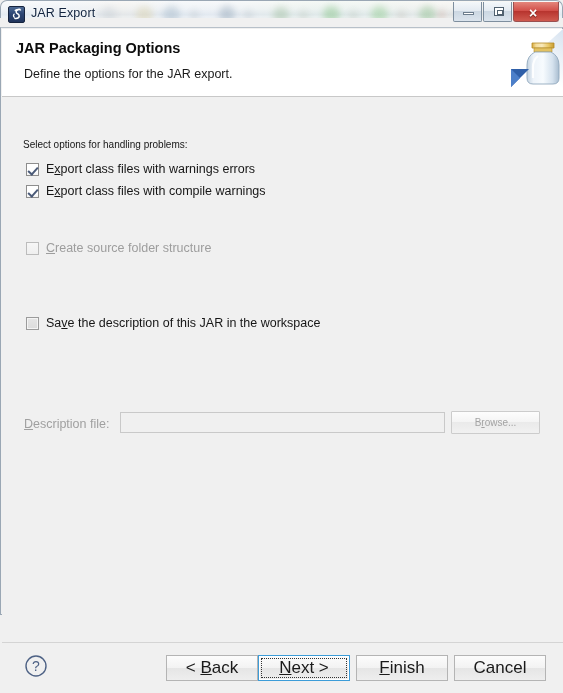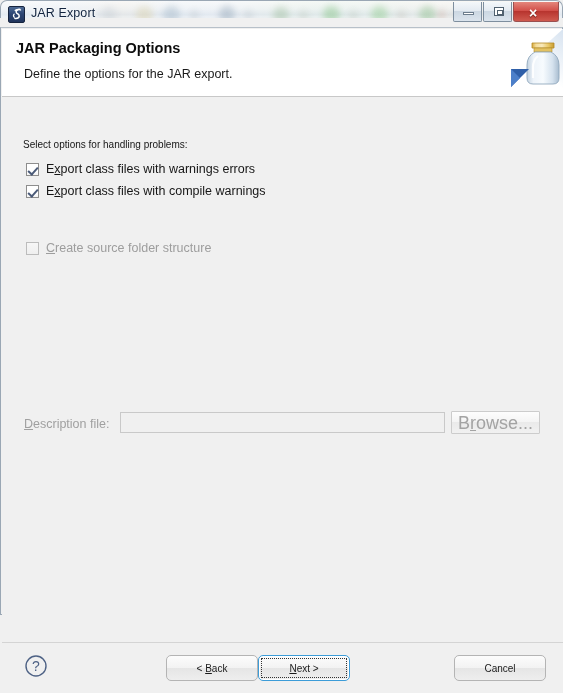--- a/index.html
+++ b/index.html
@@ -264,21 +264,21 @@
   }
   .browse-btn {
     position: absolute;
     left: 449px; top: 314px;
     width: 89px; height: 23px;
     box-sizing: border-box;
     border: 1px solid #ccc;
     border-radius: 1px;
     background: linear-gradient(to bottom, #fdfdfd 0%, #f4f4f4 48%, #eaeaea 50%, #f1f1f1 100%);
     font-family: "Liberation Sans", sans-serif;
-    font-size: 18px;
+    font-size: 10px;
     color: #a3a3a3;
     cursor: default;
   }
 
   
   .btnbar {
     position: absolute;
     left: 1px; top: 614px;
     width: 561px;
     height: 51px;
@@ -290,24 +290,24 @@
     left: 22px; top: 11px;
     width: 24px; height: 24px;
     cursor: default;
   }
   .btn {
     position: absolute;
     top: 12px;
     width: 92px; height: 26px;
     box-sizing: border-box;
     border: 1px solid #b4b4b4;
-    border-radius: 5px;
+    border-radius: 0;
     background: linear-gradient(to bottom, #fcfcfc 0%, #f3f3f3 48%, #e5e5e5 50%, #eeeeee 100%);
     font-family: "Liberation Sans", sans-serif;
-    font-size: 10px;
+    font-size: 17px;
     color: #1a1a1a;
     cursor: default;
     padding: 0;
   }
   .btn.focused {
     border: 1px solid #3c9cd8;
     box-shadow: inset 0 0 0 1px #ffffff;
   }
   .btn.focused .focus-ring {
     position: absolute;
@@ -423,20 +423,24 @@
         <span class="cb checked"></span>
         <span class="cb-label"><span>E</span><span class="mn">x</span><span>port class files with compile warnings</span></span>
       </div>
 
       <div class="row" style="top:116px;margin-top:28px;">
         <span class="cb disabled"></span>
         <span class="cb-label disabled"><span></span><span class="mn">C</span><span>reate source folder structure</span></span>
       </div>
 
 
+      <div class="row" style="top:219px;">
+        <span class="cb shaded"></span>
+        <span class="cb-label"><span>Sa</span><span class="mn">v</span><span>e the description of this JAR in the workspace</span></span>
+      </div>
 
       <div class="desc-label"><span class="mn">D</span><span>escription file:</span></div>
 
       <input class="desc-input" type="text" disabled="" value="" style="">
 
       <button class="browse-btn" disabled=""><span>B</span><span class="mn">r</span><span>owse...</span></button>
     </div>
 
     <div class="btnbar">
 
@@ -449,20 +453,23 @@
 
       <button class="btn" id="btn-back">
         <span class="btn-inner"><span>&lt; </span><span class="mn">B</span><span>ack</span></span>
       </button>
 
       <button class="btn focused" id="btn-next">
         <span class="focus-ring"></span>
         <span class="btn-inner"><span></span><span class="mn">N</span><span>ext &gt;</span></span>
       </button>
 
+      <button class="btn" id="btn-finish">
+        <span class="btn-inner"><span></span><span class="mn">F</span><span>inish</span></span>
+      </button>
 
       <button class="btn" id="btn-cancel">
         <span class="btn-inner"><span></span><span class="mn"></span><span>Cancel</span></span>
       </button>
     </div>
 
   </div>
 </div>
 
 </body></html>

